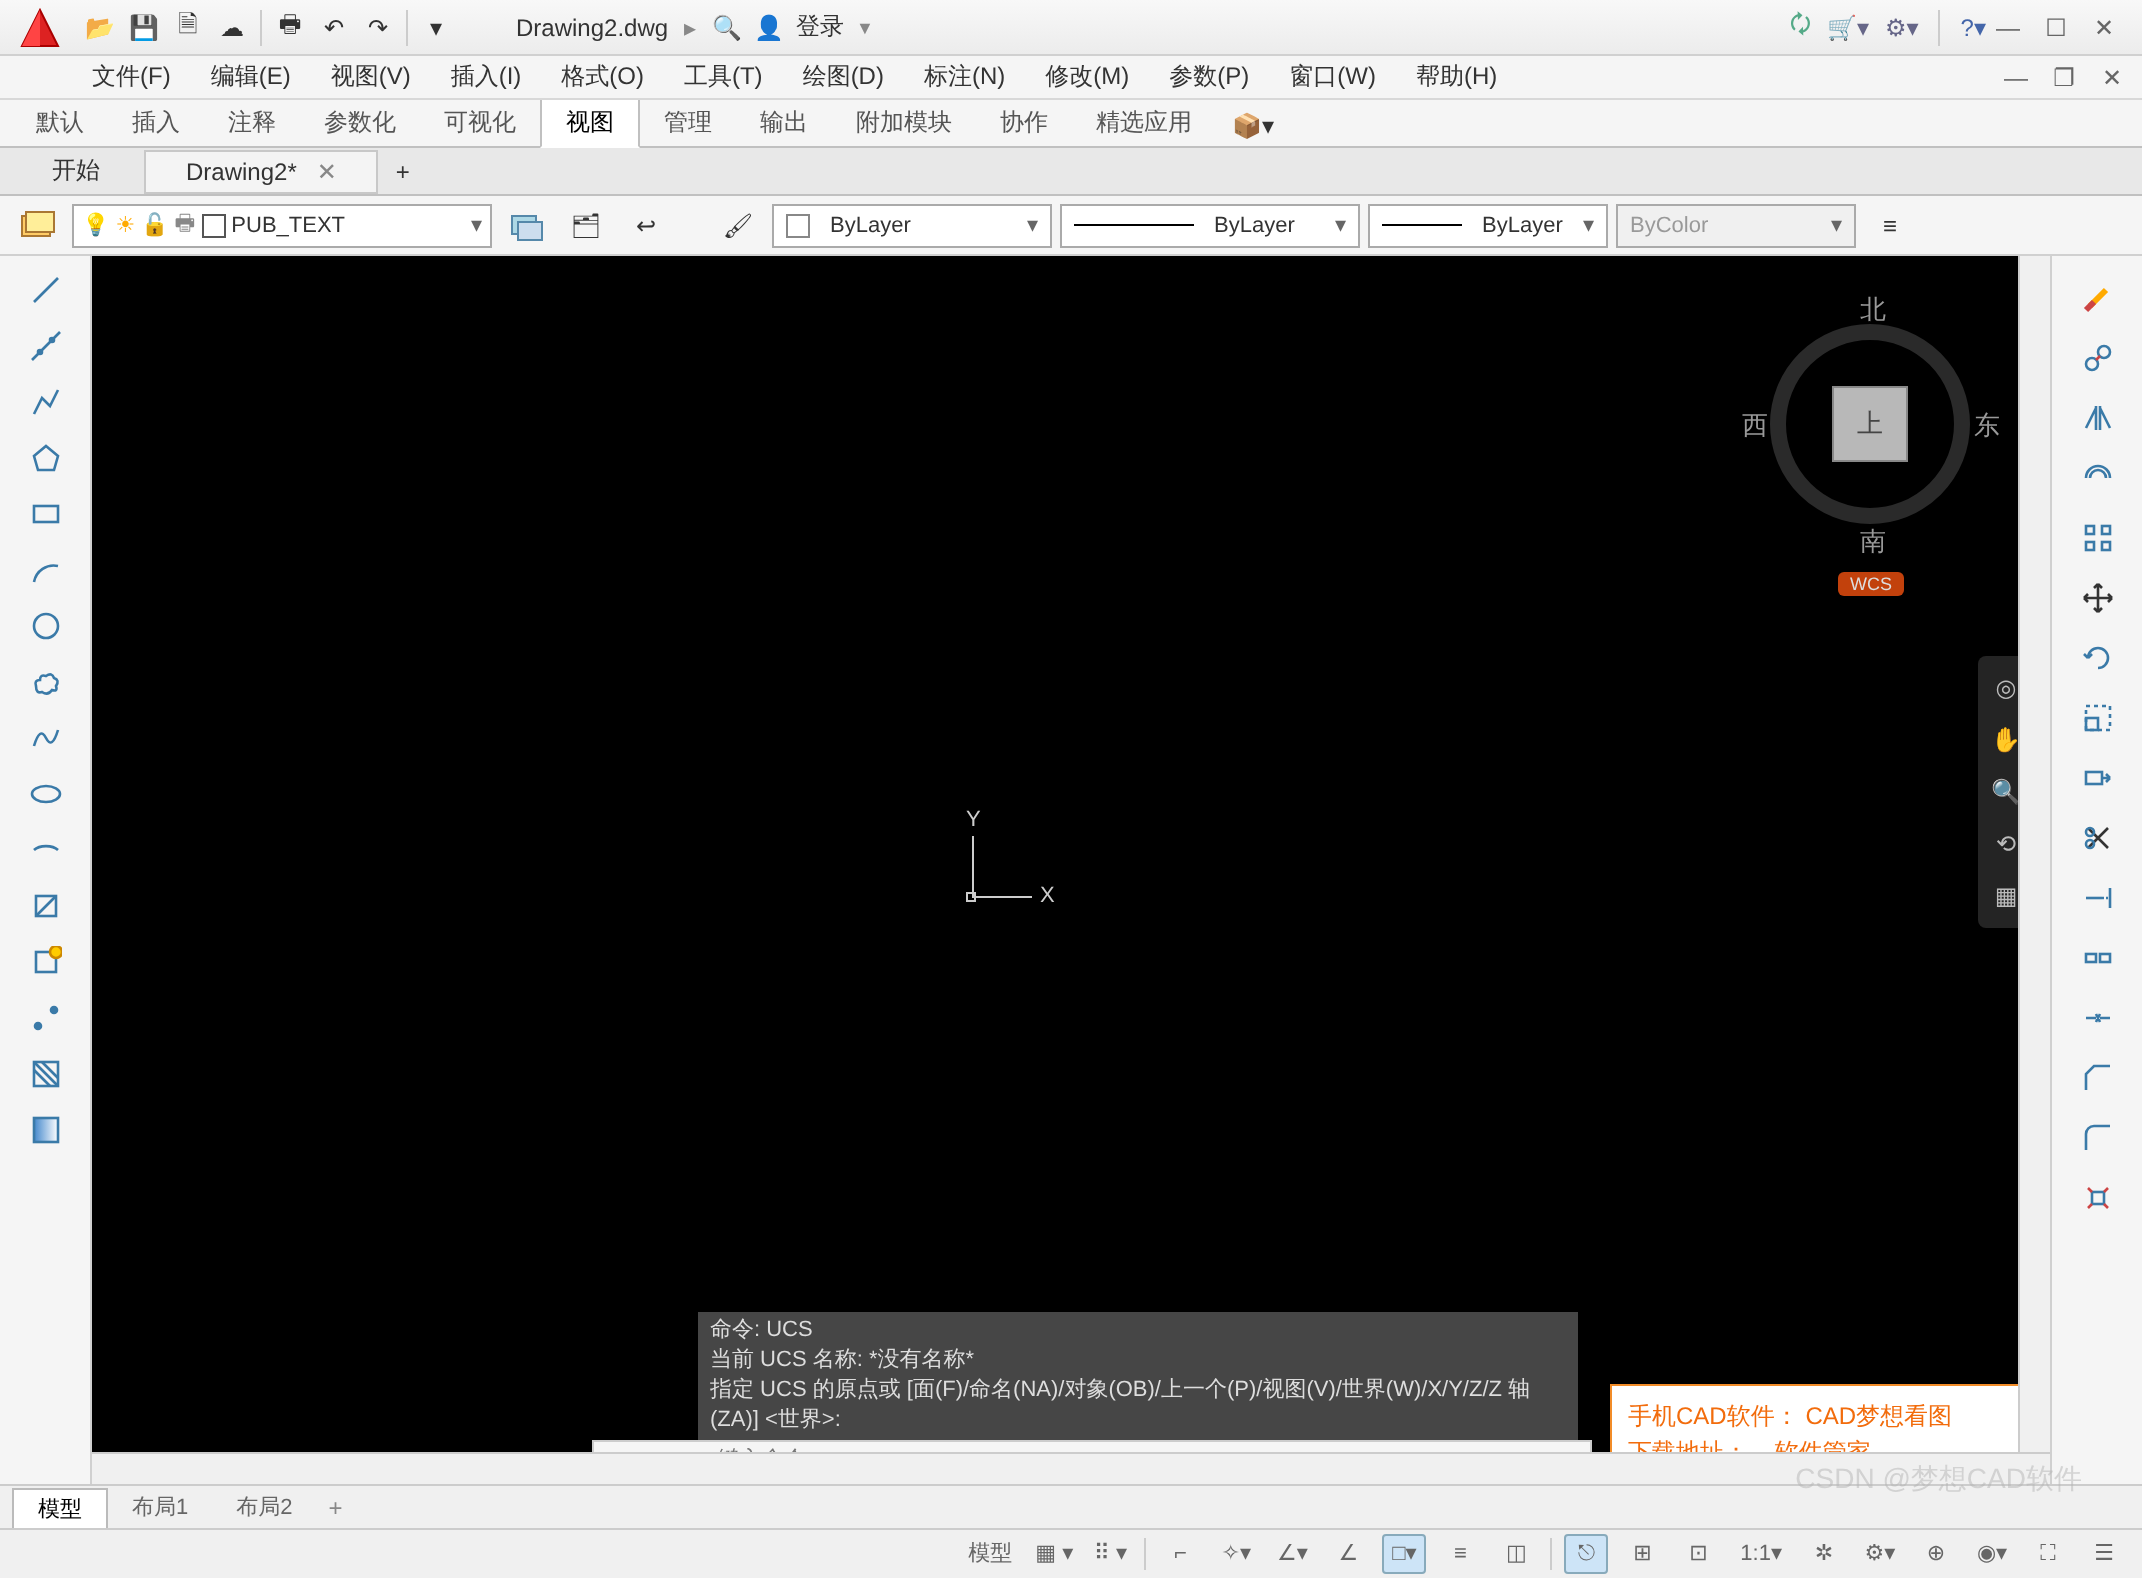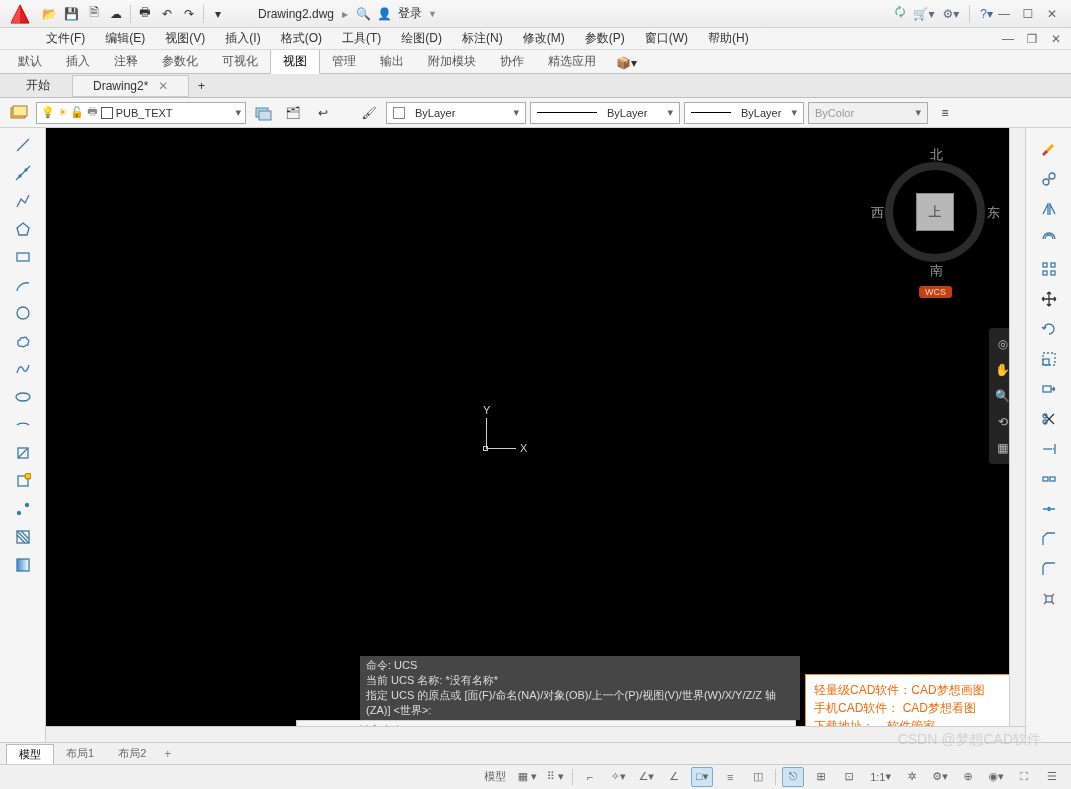--- a/index.html
+++ b/index.html
@@ -55,21 +55,21 @@
 .viewcube-wrap { position: absolute; right: 30px; top: 20px; width: 120px; height: 150px; color: #999; text-align: center; }
 .vc-ring { position: absolute; width: 100px; height: 100px; border: 8px solid rgba(120,120,120,0.35); border-radius: 50%; left: 10px; top: 14px; }
 .vc-cube { position: absolute; width: 38px; height: 38px; background: #b8b8b8; left: 41px; top: 45px; color: #444; display: flex; align-items: center; justify-content: center; font-size: 13px; border: 1px solid #888; cursor: pointer; }
 .vc-n { position: absolute; left: 55px; top: -2px; font-size: 13px; }
 .vc-s { position: absolute; left: 55px; top: 114px; font-size: 13px; }
 .vc-w { position: absolute; left: -4px; top: 56px; font-size: 13px; }
 .vc-e { position: absolute; left: 112px; top: 56px; font-size: 13px; }
 .wcs-badge { position: absolute; left: 44px; top: 138px; background: #c2410c; color: #ddd; font-size: 9px; padding: 1px 6px; border-radius: 3px; cursor: pointer; }
 .navbar-right { position: absolute; right: 8px; top: 200px; width: 28px; background: rgba(60,60,60,0.6); border-radius: 4px; padding: 6px 2px; display: flex; flex-direction: column; gap: 6px; align-items: center; }
 .nav-tool { width: 20px; height: 20px; color: #bbb; cursor: pointer; display: flex; align-items: center; justify-content: center; }
-.cmd-history { position: absolute; left: 314px; bottom: 22px; width: 440px; background: rgba(80,80,80,0.88); color: #ddd; font-size: 11px; padding: 2px 6px; line-height: 15px; font-family: Consolas, monospace; }
+.cmd-history { position: absolute; left: 303px; bottom: 22px; width: 440px; background: rgba(80,80,80,0.88); color: #ddd; font-size: 11px; padding: 2px 6px; line-height: 15px; font-family: Consolas, monospace; }
 .cmd-line { position: absolute; left: 250px; bottom: 2px; width: 500px; height: 20px; background: #f5f5f5; display: flex; align-items: center; border: 1px solid #ccc; }
 .cmd-close { width: 18px; text-align: center; color: #888; cursor: pointer; }
 .cmd-chevron { margin: 0 6px; color: #888; }
 .cmd-input { border: none; outline: none; font-style: italic; color: #999; font-size: 11px; flex: 1; background: transparent; }
 .promo-box { position: absolute; right: 0; bottom: 0; width: 220px; background: #fff; border: 1px solid #f28c28; padding: 6px 8px; font-size: 12px; color: #f26c0c; line-height: 18px; }
 .layout-tabs { height: 22px; background: #f0f0f0; display: flex; align-items: center; padding-left: 6px; border-top: 1px solid #ccc; }
 .ltab { padding: 2px 12px; font-size: 11px; cursor: pointer; color: #666; }
 .ltab.active { background: #fff; border: 1px solid #bbb; border-bottom: none; color: #000; }
 .ltab-add { padding: 2px 6px; cursor: pointer; color: #888; }
 .statusbar { height: 24px; background: #f0f0f0; display: flex; align-items: center; padding: 0 8px; gap: 6px; border-top: 1px solid #ccc; }
@@ -346,21 +346,20 @@
       <div>当前 UCS 名称: *没有名称*</div>
       <div>指定 UCS 的原点或 [面(F)/命名(NA)/对象(OB)/上一个(P)/视图(V)/世界(W)/X/Y/Z/Z 轴(ZA)] &lt;世界&gt;:</div>
     </div>
     <div class="cmd-line">
       <span class="cmd-close">✕</span>
       <span style="color:#888;margin:0 4px">▷_</span>
       <span class="cmd-chevron">▾</span>
       <input class="cmd-input" placeholder="键入命令" style="">
     </div>
     <div class="promo-box">
-      <div><span>轻量级CAD软件：</span><span>CAD梦想画图</span></div>
       <div><span>手机CAD软件：</span>&nbsp;<span>CAD梦想看图</span></div>
       <div><span>下载地址：</span>&nbsp;&nbsp;&nbsp;&nbsp;<span>软件管家</span></div>
     </div>
     <div class="scrollbar-v"></div>
     <div class="scrollbar-h"></div>
   </div>
 
   <div class="right-tools">
     <div class="tool-btn">
         <svg class="icon-svg" viewBox="0 0 16 16">

